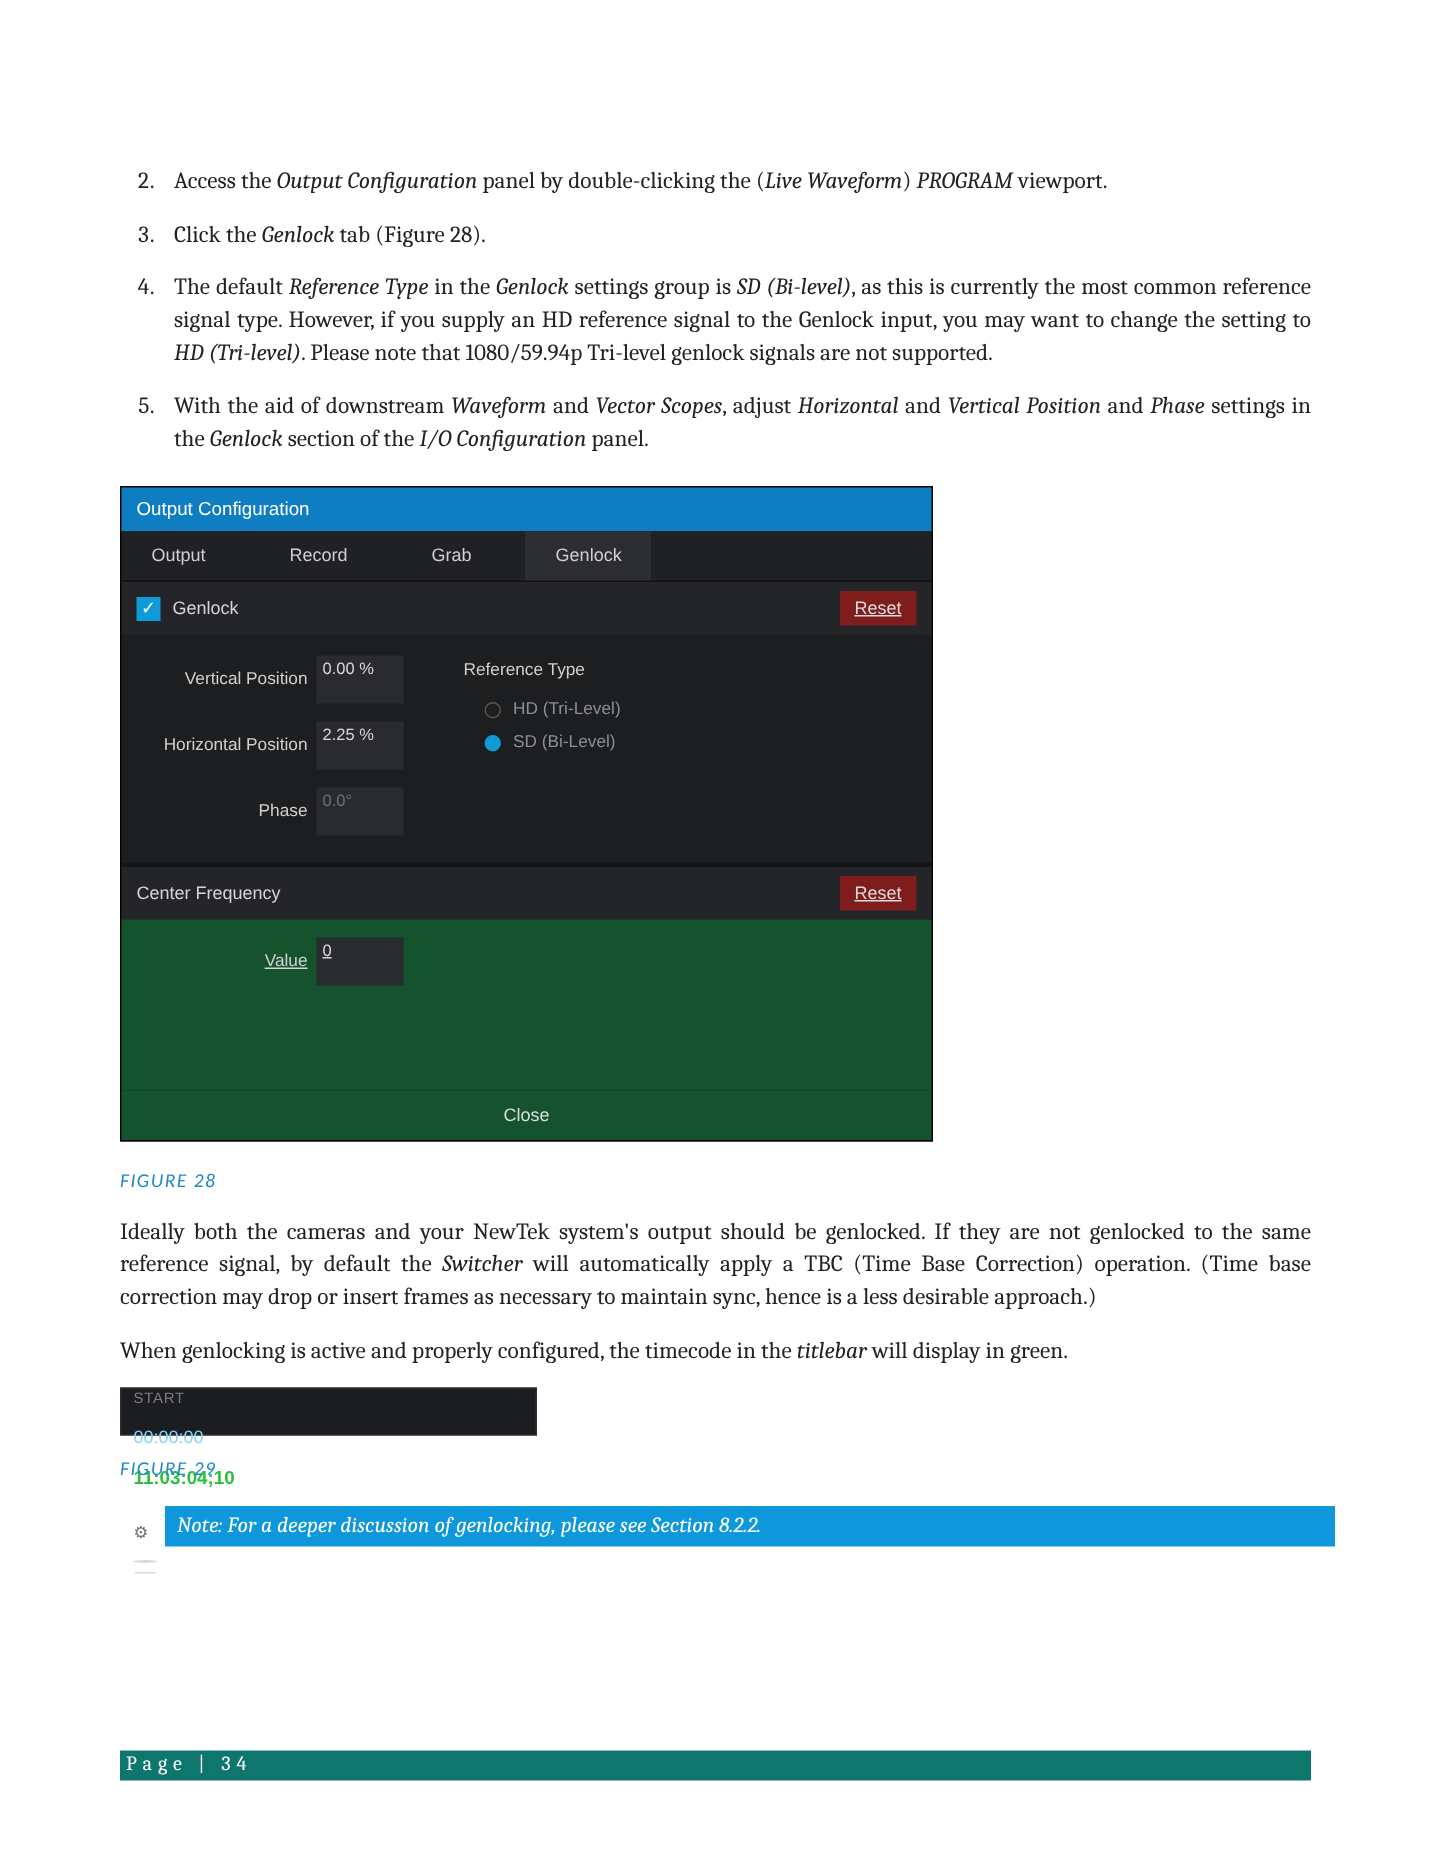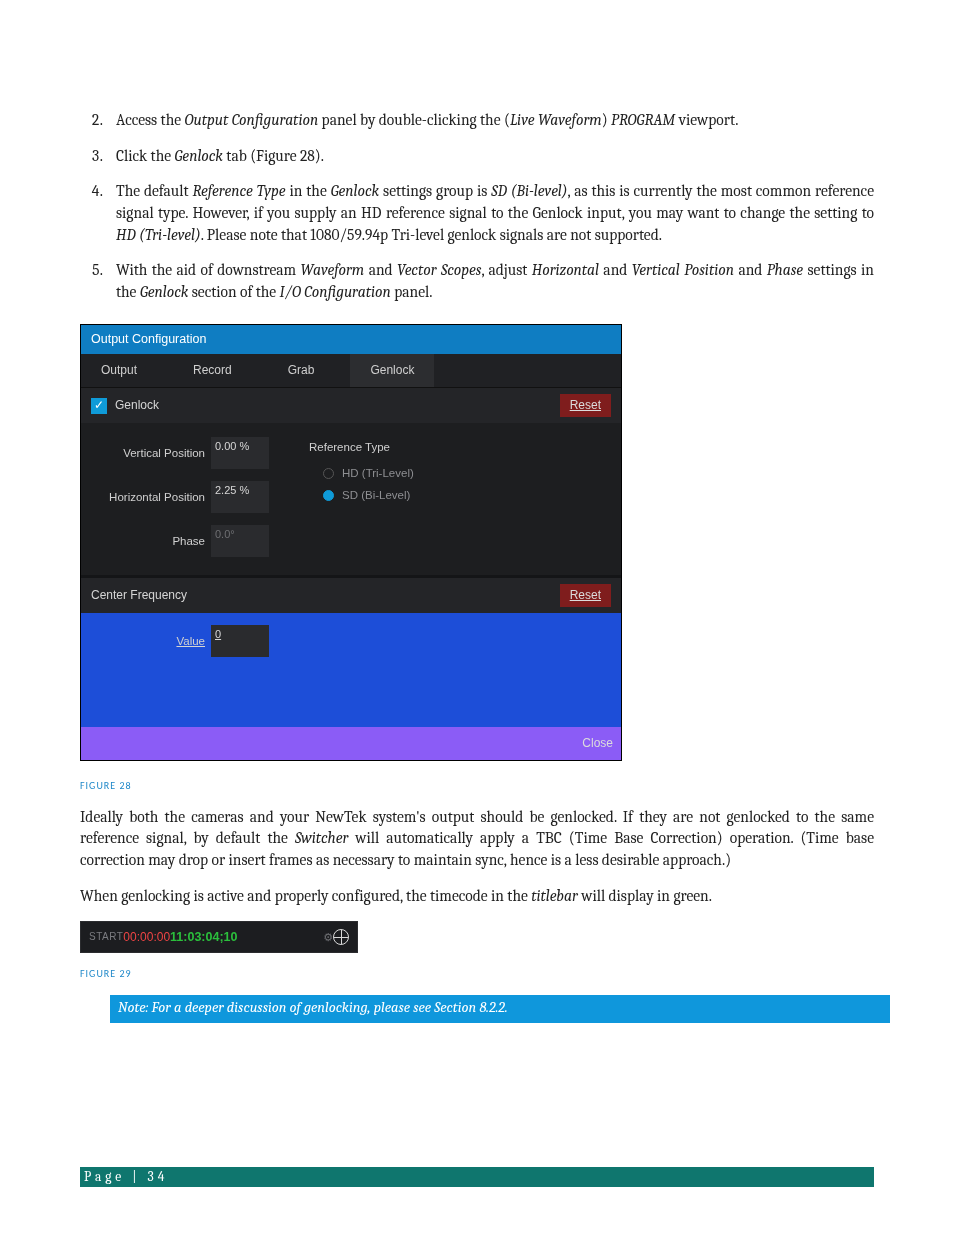--- a/index.html
+++ b/index.html
@@ -115,60 +115,63 @@
   .radio-row { display: flex; align-items: center; gap: 8px; margin: 6px 0 6px 14px; }
   .radio-dot {
     width: 11px; height: 11px; border-radius: 50%;
     border: 1px solid #555;
     box-sizing: border-box;
   }
   .radio-dot.selected { background: #0f9bd8; border-color: #0f9bd8; }
   .radio-label { color: #8e8f92; font-size: 11.5px; }
   .divider { height: 3px; background: #141517; }
   .section-cf-body {
-    background: #1d4ed8;
+    background: #14532d;
     padding: 12px 14px 70px 14px;
     text-decoration: underline;
   }
   .panel-footer {
-    background: #8b5cf6;
+    background: #14532d;
     padding: 8px 8px;
-    text-align: right;
+    text-align: center;
   }
   .close-btn {
     display: inline-block;
     color: #dcdcdc;
     font-size: 12px;
     cursor: pointer;
   }
 
   .fig-caption {
     font-family: "Calibri", Arial, sans-serif;
-    font-size: 10px;
+    font-size: 13px;
     letter-spacing: 1px;
     color: #1f88c9;
     margin: 0 0 14px 0;
+    font-style: italic;
   }
   .body-para {
     text-align: justify;
     margin: 0 0 14px 0;
   }
 
   
   .fig29 {
     margin: 8px 0 14px 0;
     width: 260px; height: 30px;
     background: #1c1d20;
-    display: flex; align-items: center;
+    display: flex; align-items: flex-start;
     padding: 0 8px;
+    gap: 10px;
     font-family: "Segoe UI", Arial, sans-serif;
     border: 1px solid #2b2c2f;
+    flex-direction: column;
   }
   .tc-start-label { color: #7b7c80; font-size: 10px; letter-spacing: 0.5px; }
-  .tc-start-time  { color: #ef4444; font-size: 12px; }
+  .tc-start-time  { color: #7dd3fc; font-size: 12px; }
   .tc-current     { color: #2bbf3c; font-size: 12.5px; font-weight: 600; }
   .fig29 .spacer  { flex: 1; }
   .gear-icon { color: #6d6e72; font-size: 11px; }
   .globe-icon {
     width: 16px; height: 16px; border: 1.5px solid #d8d8d8; border-radius: 50%;
     position: relative; box-sizing: border-box;
   }
   .globe-icon::before, .globe-icon::after {
     content: ""; position: absolute; background: #d8d8d8;
   }

